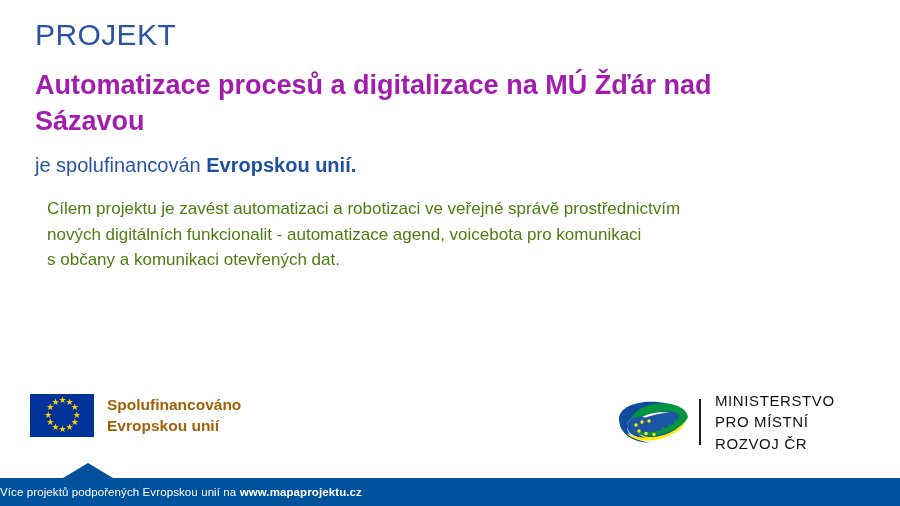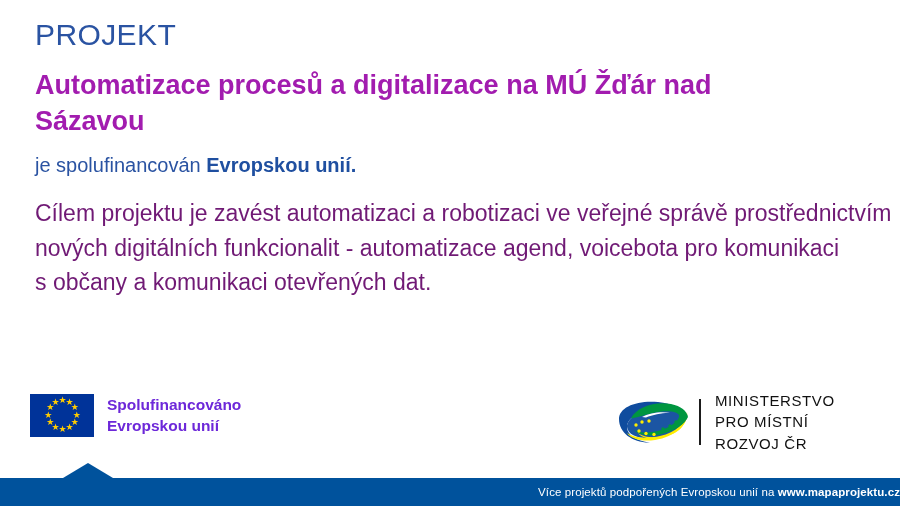--- a/index.html
+++ b/index.html
@@ -57,25 +57,25 @@
     font-weight: 400;
     line-height: 1.25;
     margin: 0 0 18px 0;
   }
   .cofinanced b {
     font-weight: bold;
     color: #1F4FA0;
   }
 
   .description {
-    color: #701a75;
-    font-size: 23px;
+    color: #4d7c0f;
+    font-size: 17px;
     font-weight: 400;
     line-height: 1.5;
-    margin: 0;
+    margin: 12px;
     max-width: 850px;
   }
   .description .dline { display: block; white-space: nowrap; }
 
   
   .logos {
     position: absolute;
     left: 0;
     top: 386px;
     width: 900px;
@@ -112,21 +112,21 @@
     top: -4px;
     width: 7px;
     height: 7px;
     display: block;
     color: #FFCC00;
     font-size: 9px;
     line-height: 7px;
     text-align: center;
   }
   .eu-text {
-    color: #6d28d9;
+    color: #a16207;
     font-size: 15.5px;
     font-weight: 600;
     line-height: 1.33;
     white-space: nowrap;
   }
 
   
   .mmr-logo {
     position: absolute;
     left: 616px;
@@ -175,21 +175,21 @@
     border-right: 25px solid transparent;
     border-bottom: 15px solid #00529C;
   }
   .footer-text {
     position: absolute;
     left: 0;
     top: 0;
     width: 900px;
     height: 25px;
     line-height: 28px;
-    text-align: right;
+    text-align: left;
     color: #ffffff;
     font-size: 11.5px;
     font-weight: 400;
     letter-spacing: 0.1px;
   }
   .footer-text b { font-weight: bold; }
 </style>
 </head>
 <body>
 

